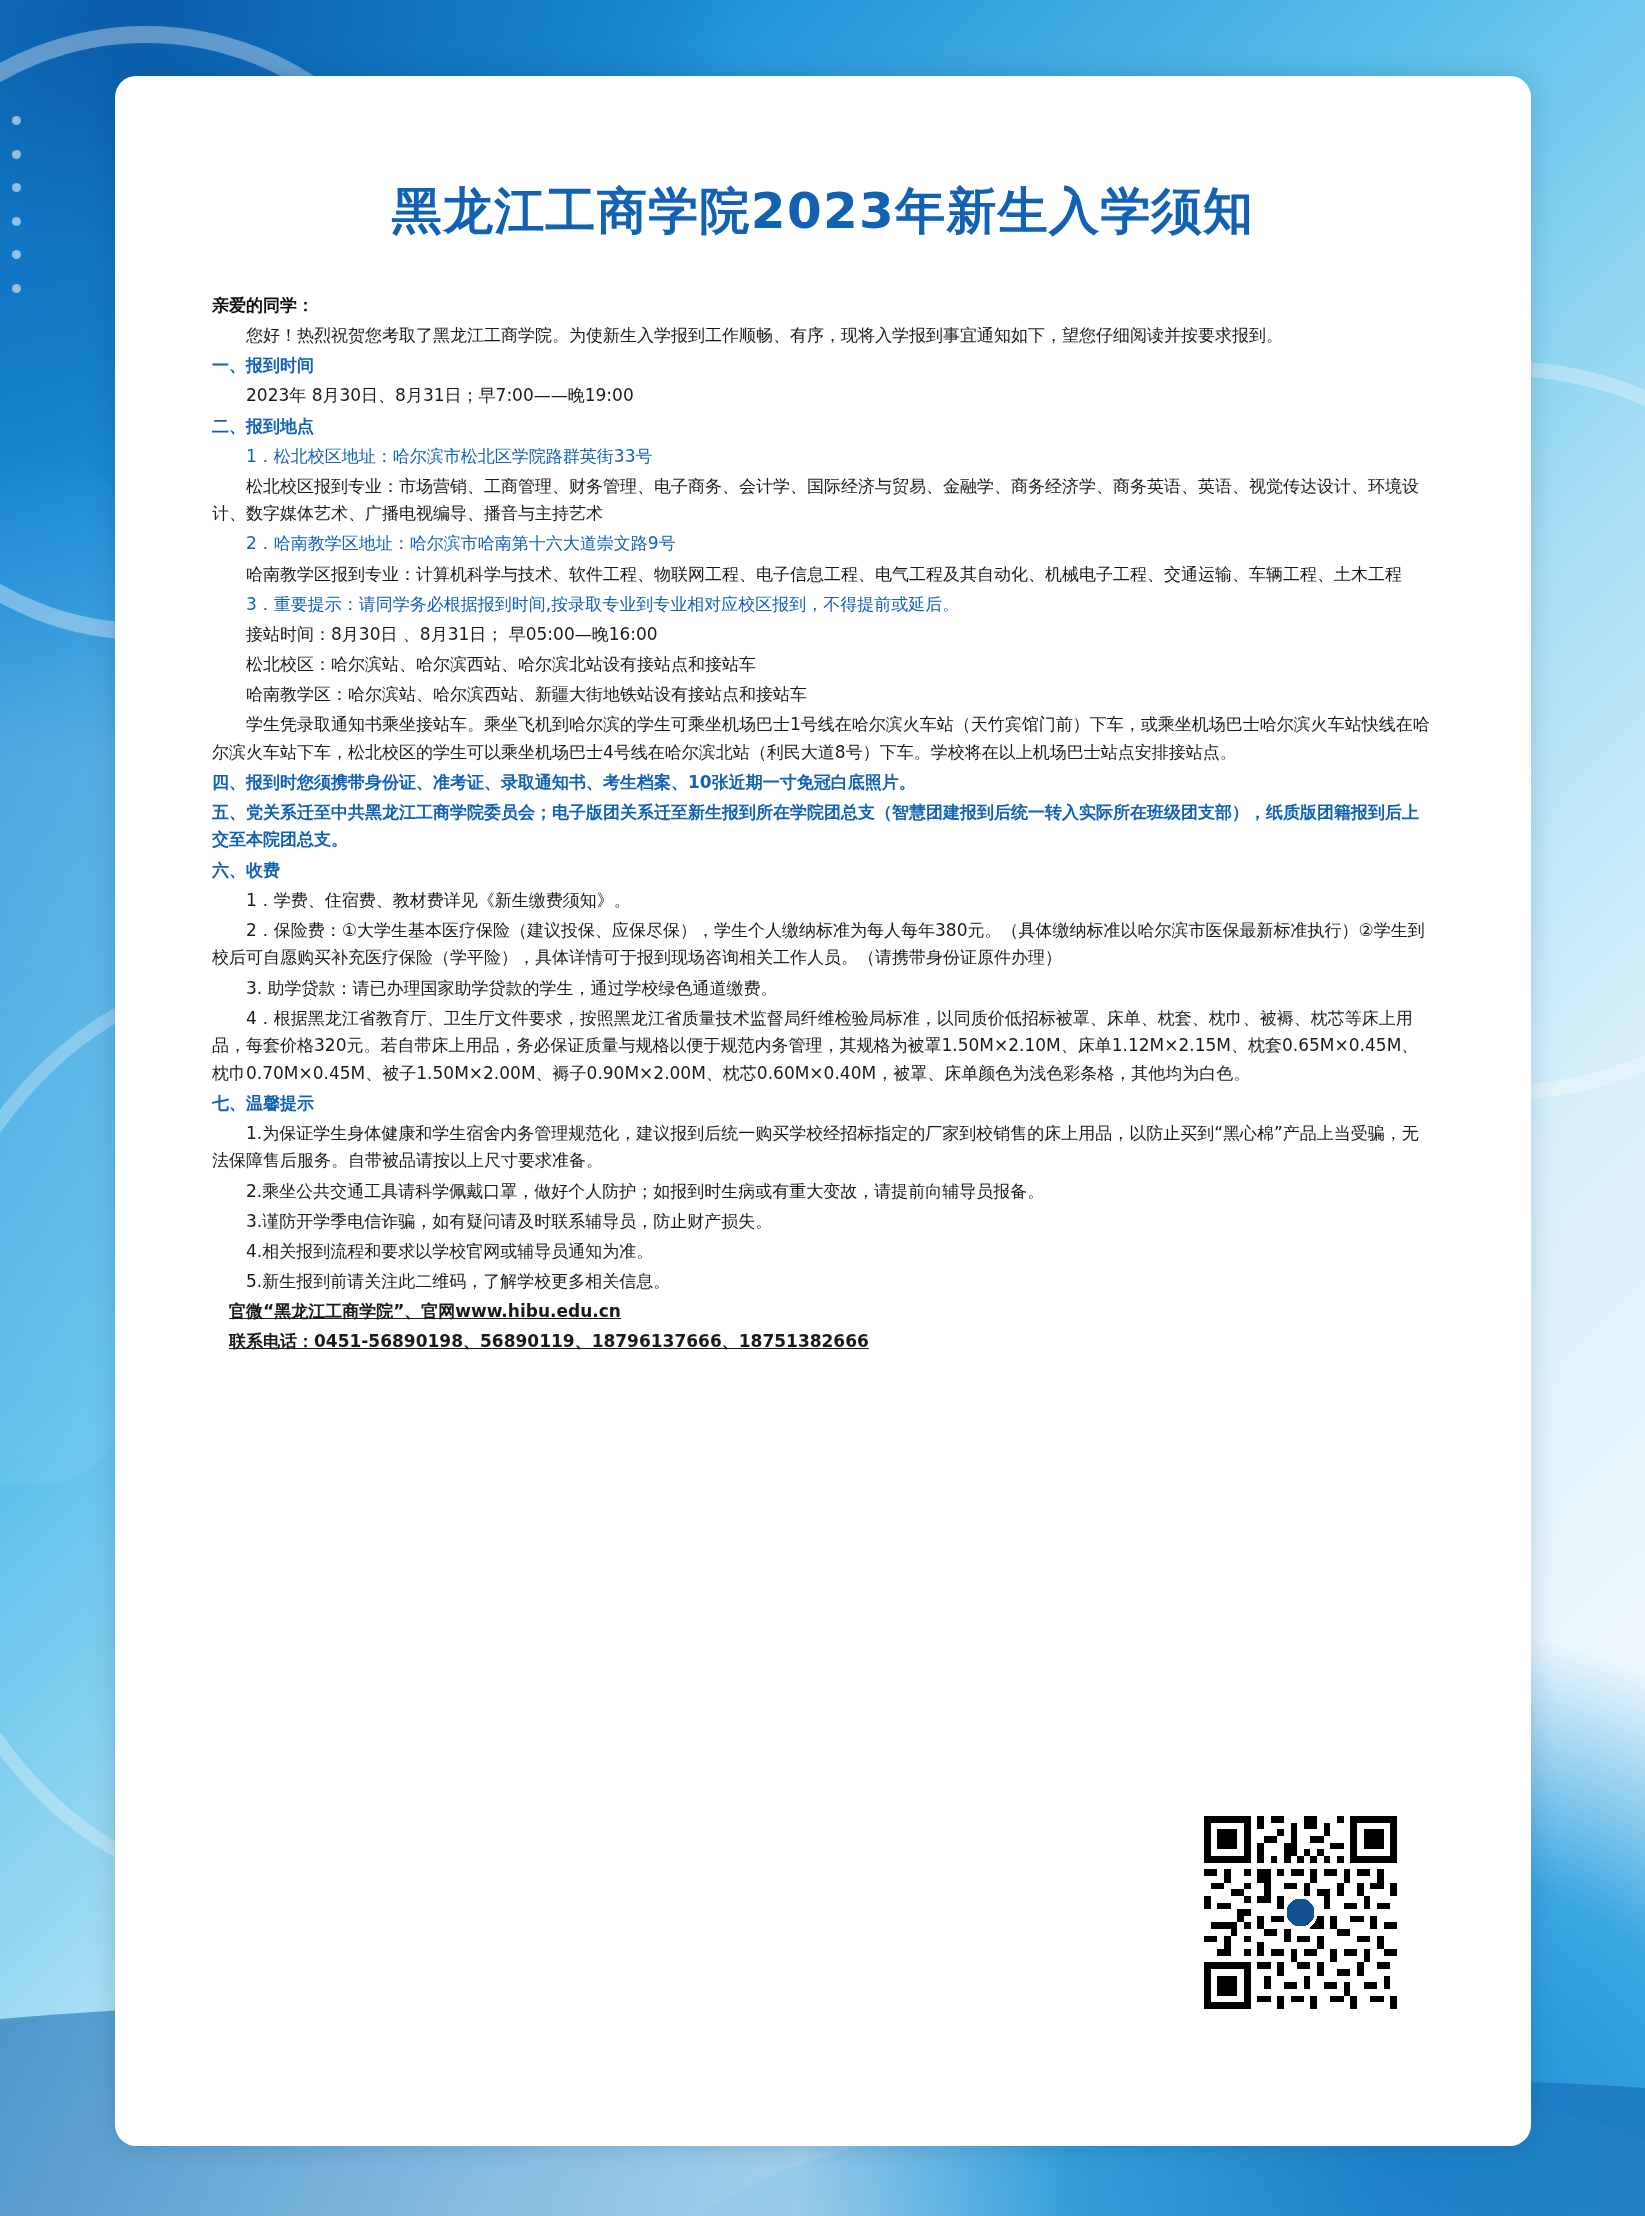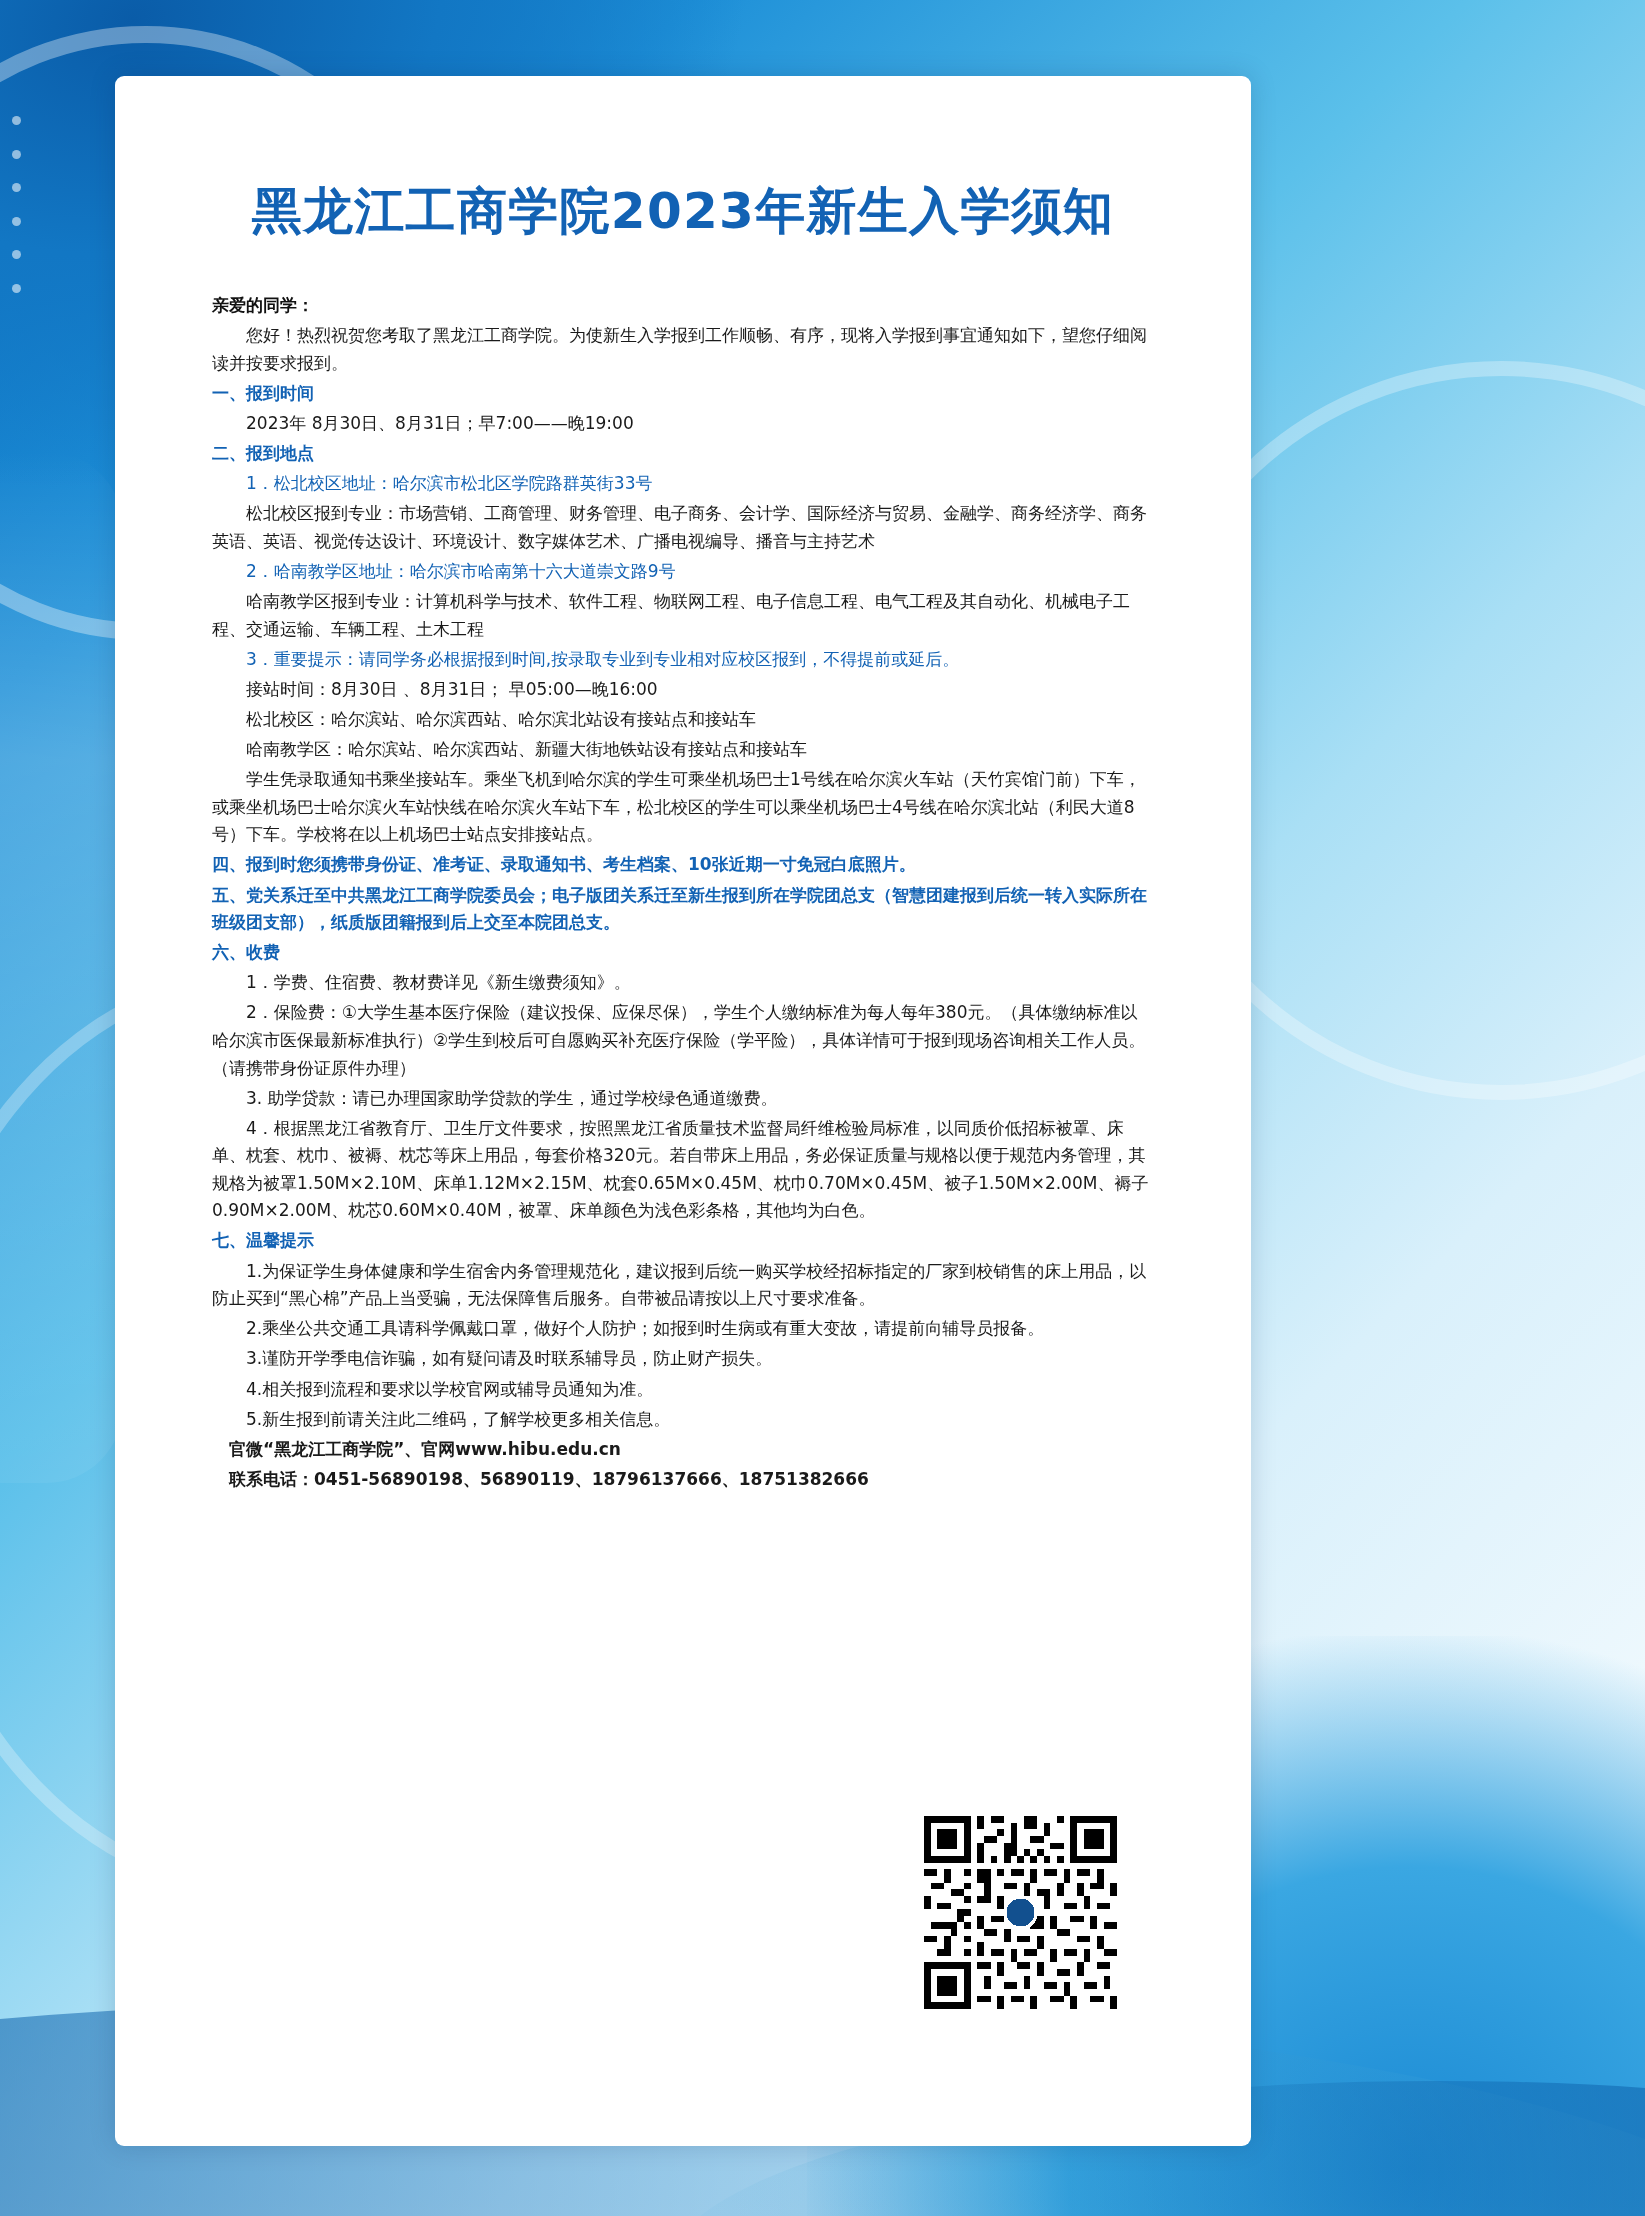--- a/index.html
+++ b/index.html
@@ -76,24 +76,24 @@
     width: 1032px; height: 193px;
     background: linear-gradient(260deg, rgba(9,90,165,0.5) 0%, rgba(50,160,215,0.2) 60%, rgba(255,255,255,0) 100%);
     clip-path: ellipse(75% 100% at 80% 130%);
   }
 
   
   .card {
     position: absolute;
     left: 115px;
     top: 76px;
-    width: 1136px;
+    width: 1416px;
     height: 2070px;
     background: #ffffff;
-    border-radius: 9px;
+    border-radius: 21px;
     box-shadow: 0 0 26px rgba(0,40,90,0.18);
   }
 
   .title {
     text-align: center;
     margin: 108px 0 0 0;
     font-size: 50px;
     line-height: 1.1;
     font-weight: 700;
     color: #1262b4;
@@ -104,21 +104,21 @@
   .content {
     margin: 53px 97px 0 97px;
     color: #1a1a1a;
     font-size: 17px;
     line-height: 1.62;
     font-family: "DejaVu Sans", "Liberation Sans", sans-serif;
   }
   .content p { margin: 0 0 2.6px 0; }
   .salutation { font-weight: 700; color: #111; }
   .indent { text-indent: 2em; }
-  .indent1 { text-indent: 1em; }
+  .indent1 { text-indent: 1em; text-decoration: underline; }
   .heading {
     font-weight: 700;
     color: #1262b4;
     margin-top: 3.9px;
   }
   .blue { color: #1262b4; }
 
   .qr {
     position: absolute;
     right: 134px;

